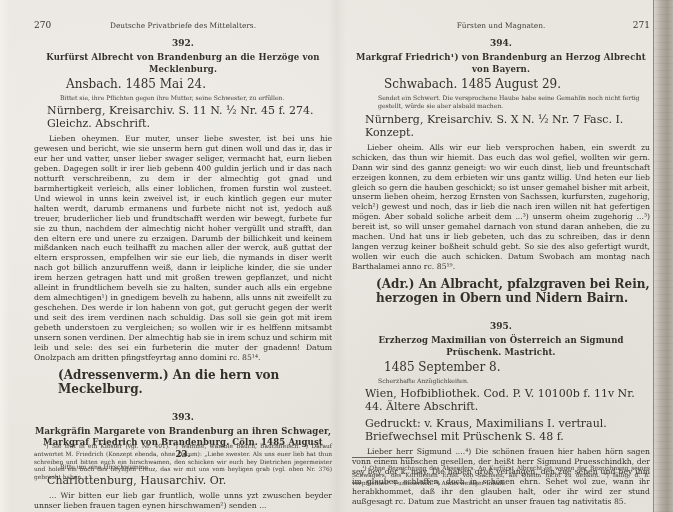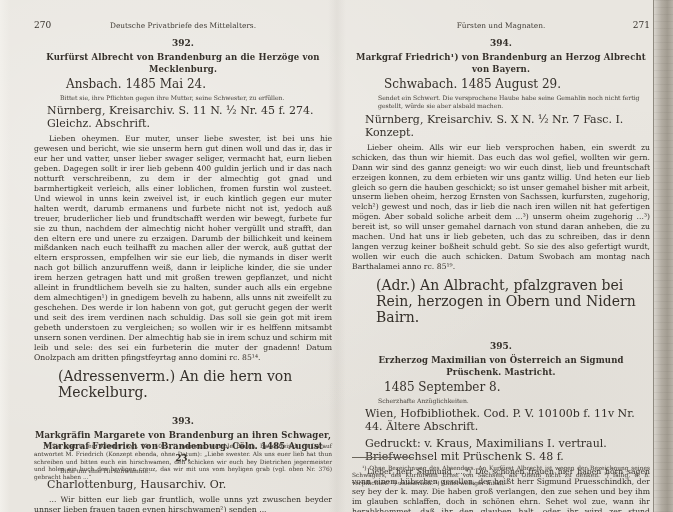--- a/index.html
+++ b/index.html
@@ -45,21 +45,21 @@
   .pagehead .runhead { flex:1; text-align:center; font-size:7.4px; color:#413c35; }
 
   .entry-number { text-align:center; font-weight:bold; font-size:9px; margin:8px 0 4px; }
   .entry-number.spaced { margin-top:16px; }
   .entry-title { text-align:center; font-weight:bold; font-size:8.5px; line-height:1.4; letter-spacing:.15px; }
   .entry-date { font-size:12px; padding-left:32px; margin:1px 0 3px; }
   .regest { font-size:6.1px; line-height:1.4; color:#46413a; padding-left:13px; margin:2px 6px 2px 13px; }
   .source { font-size:11px; padding-left:13px; margin:2px 0 4px; }
   p.body { font-size:7.7px; line-height:1.29; text-align:justify; text-indent:15px; margin:1px 0; }
   p.body.short { text-align:right; }
-  .address { font-size:14px; padding-left:24px; margin:5px 0 2px; }
+  .address { font-size:12px; padding-left:24px; margin:5px 0 2px;font-weight:bold; }
   .sig { font-size:7.7px; text-align:center; margin:6px 0 2px; }
   .footnotes {
     position:absolute; left:0; right:0; font-size:5.9px; line-height:1.32;
     text-align:justify; color:#3d3831; text-indent:10px;
   }
   .page.left  .footnotes { bottom:30px; }
   .page.right .footnotes { bottom:24px; }
   .fnrule { position:absolute; bottom:54px; left:0; width:62px; border-top:1px solid #6a655b; }
 </style>
 </head>

